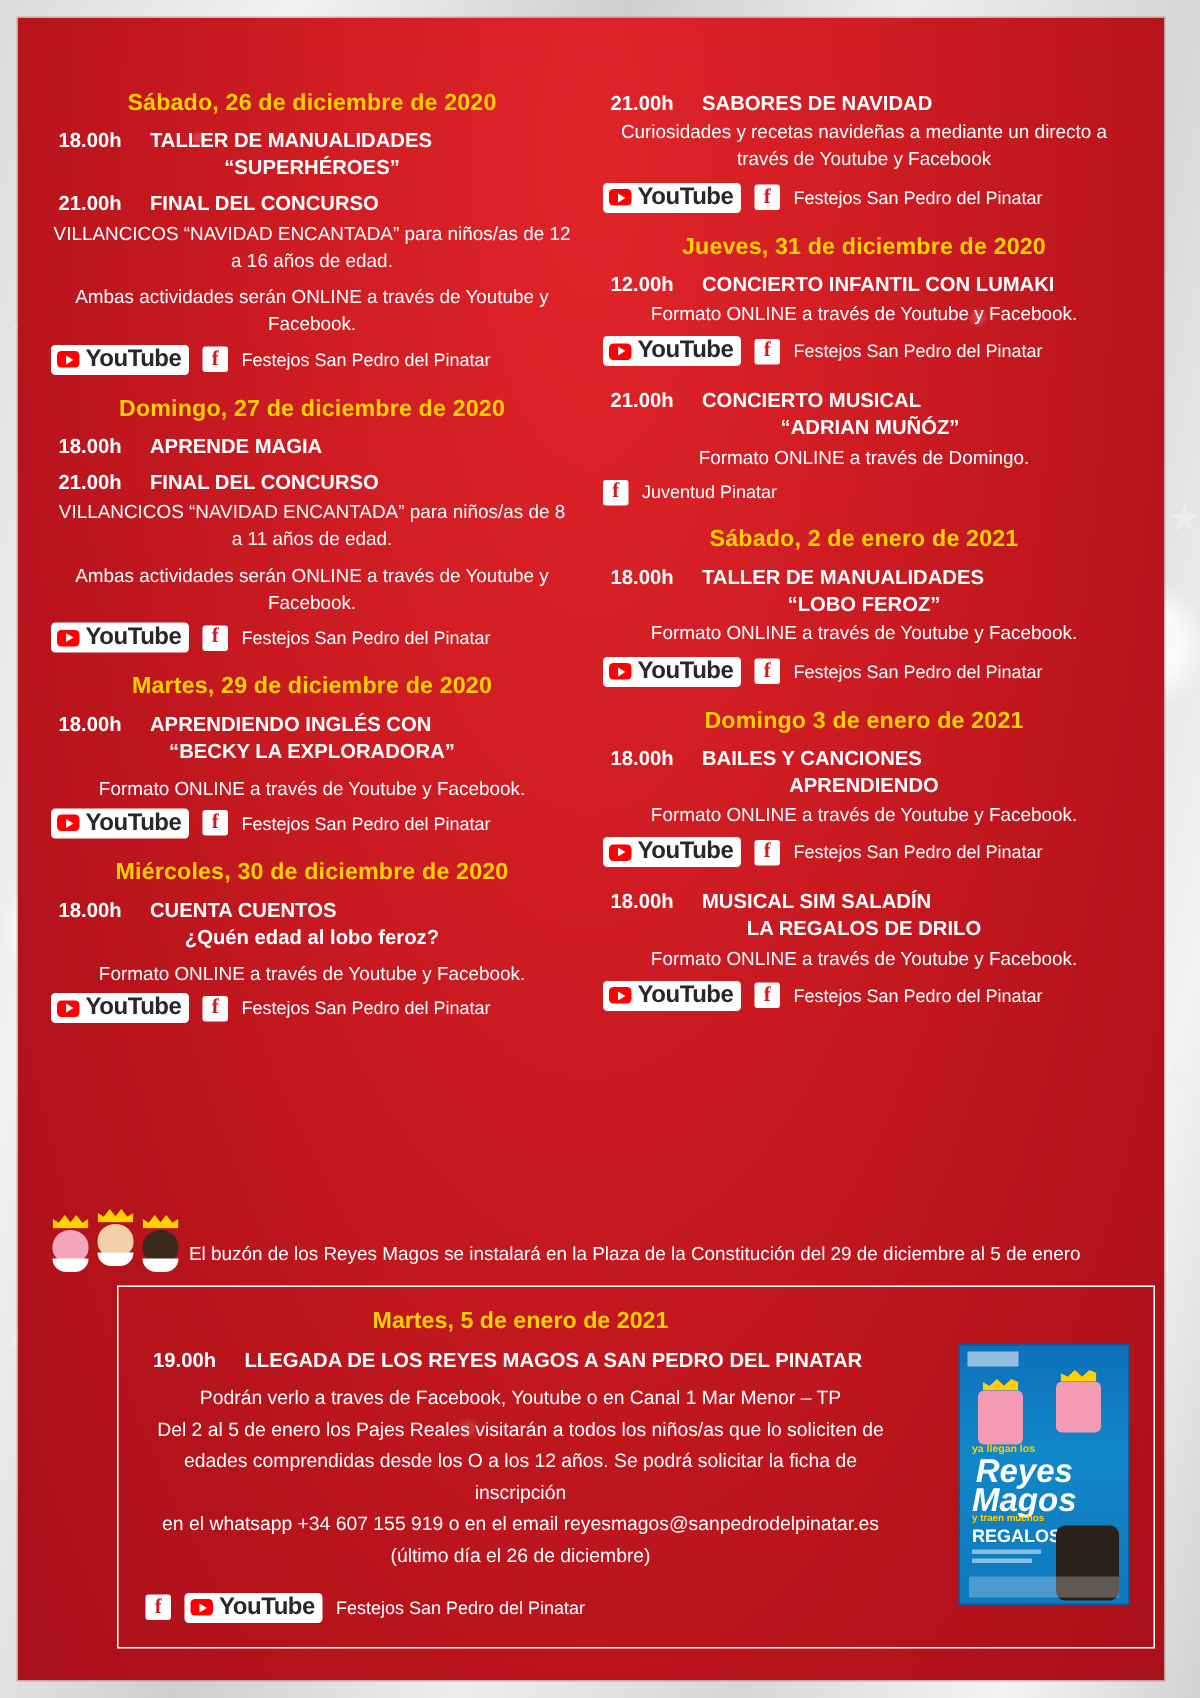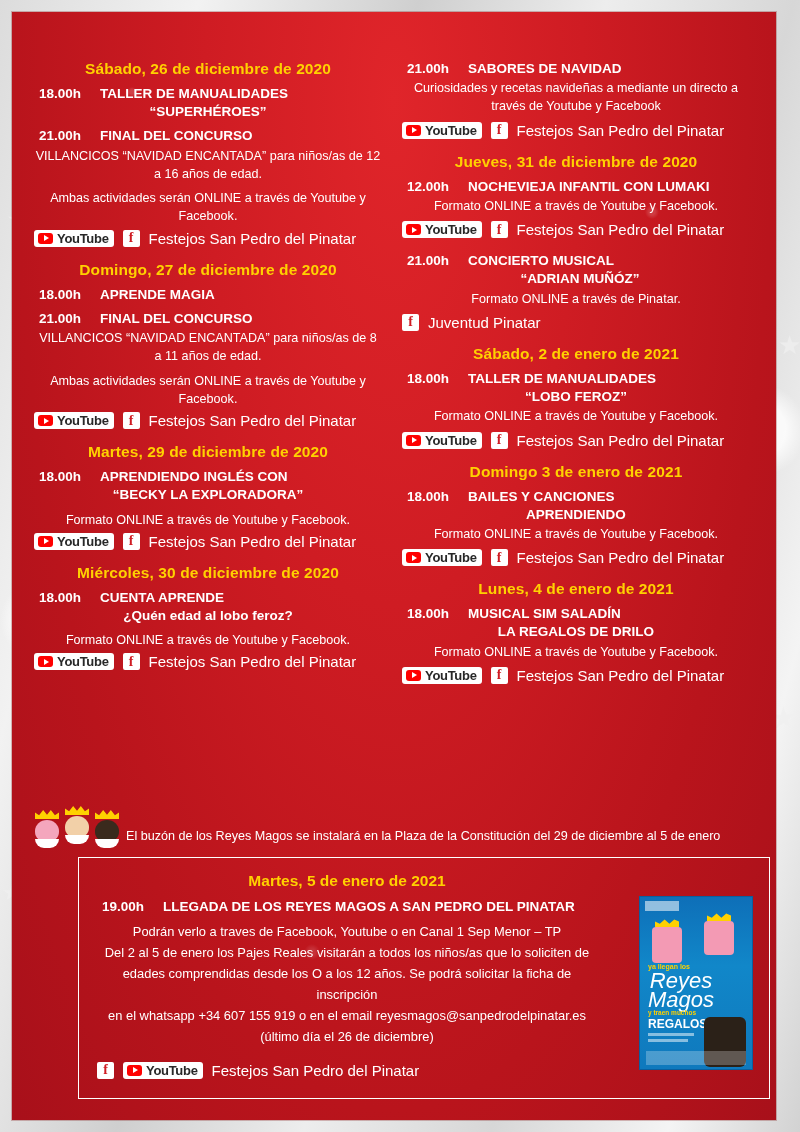--- a/index.html
+++ b/index.html
@@ -63,27 +63,27 @@
     background:#fff;border-radius:3px;padding:1px 5px 1px 4px;
   }
   .yt .play{
     width:15px;height:11px;background:#ff0000;border-radius:3px;
     display:inline-flex;align-items:center;justify-content:center;
   }
   .yt .play:after{
     content:"";width:0;height:0;border-left:5px solid #fff;
     border-top:3px solid transparent;border-bottom:3px solid transparent;margin-left:1px;
   }
-  .yt .ytlabel{font-size:13px;font-weight:bold;color:#282828;letter-spacing:-.3px;}
+  .yt .ytlabel{font-size:16px;font-weight:bold;color:#282828;letter-spacing:-.3px;}
   .fb{
     width:17px;height:17px;background:#fff;border-radius:2px;color:#cf1c23;
     font-weight:bold;font-size:14px;font-family:"Liberation Serif",serif;
     display:inline-flex;align-items:center;justify-content:center;line-height:1;
   }
-  .socialtext{color:#fff;font-size:15px;}
+  .socialtext{color:#fff;font-size:12px;}
   
   .buzon{
     position:absolute;left:22px;top:784px;width:716px;
     display:flex;align-items:flex-end;
   }
   .kings{width:92px;height:52px;position:relative;}
   .king{position:absolute;bottom:0;width:26px;}
   .crown{
     height:10px;background:#ffd100;margin:0 auto 1px;width:24px;
     clip-path:polygon(0 100%,0 35%,17% 62%,34% 10%,50% 58%,66% 10%,83% 62%,100% 35%,100% 100%);
@@ -108,21 +108,21 @@
     background:linear-gradient(180deg,#0e6fb8 0%,#1187c9 40%,#0f79bd 100%);
     border:1px solid #0b5f9e;overflow:hidden;font-family:"Liberation Sans",sans-serif;
   }
   .poster .pcrest{position:absolute;left:5px;top:4px;width:34px;height:10px;background:rgba(255,255,255,.55);}
   .poster .pk{position:absolute;border-radius:4px;}
   .p-pink{left:12px;top:30px;width:30px;height:36px;background:#f39ab4;border-radius:6px;}
   .p-pink2{left:64px;top:24px;width:30px;height:34px;background:#f39ab4;border-radius:6px;}
   .p-crown{position:absolute;background:#ffd100;height:8px;width:24px;
     clip-path:polygon(0 100%,0 30%,20% 60%,40% 5%,60% 60%,80% 5%,100% 30%,100% 100%);}
   .poster .ptxt1{position:absolute;left:8px;top:66px;color:#ffd100;font-size:7px;font-weight:bold;}
-  .poster .ptxt2{position:absolute;left:8px;top:74px;color:#fff;font-size:22px;font-weight:normal;font-style:italic;line-height:.88;}
+  .poster .ptxt2{position:absolute;left:8px;top:74px;color:#fff;font-size:22px;font-weight:bold;font-style:italic;line-height:.88;}
   .poster .ptxt3{position:absolute;left:8px;top:112px;color:#ffd100;font-size:6.5px;font-weight:bold;}
   .poster .ptxt4{position:absolute;left:8px;top:120px;color:#fff;font-size:12px;font-weight:bold;}
   .poster .pdark{position:absolute;left:64px;top:120px;width:42px;height:50px;background:#2b2118;border-radius:6px;}
   .poster .pfoot{position:absolute;left:6px;bottom:4px;width:100px;height:14px;background:rgba(255,255,255,.25);}
   .poster .pline{position:absolute;left:8px;top:136px;width:46px;height:3px;background:rgba(255,255,255,.5);}
   .poster .pline2{position:absolute;left:8px;top:142px;width:40px;height:3px;background:rgba(255,255,255,.5);}
 </style>
 </head>
 <body>
 
@@ -210,21 +210,21 @@
           <span class="fb">f</span>
           <span class="socialtext">Festejos San Pedro del Pinatar</span>
         </div>
       </div>
 
       <div class="blk">
         <div class="dayhead">Miércoles, 30 de diciembre de 2020</div>
         <div class="ev">
           <div class="evline">
             <span class="hour">18.00h</span>
-            <span>CUENTA APRENDE</span>
+            <span>CUENTA CUENTOS</span>
           </div>
           <div class="title2">¿Quén edad al lobo feroz?</div>
         </div>
         <div class="desc">Formato ONLINE a través de Youtube y Facebook.</div>
         <div class="social">
           <span class="yt">
               <span class="play"></span>
               <span class="ytlabel">YouTube</span>
             </span>
           <span class="fb">f</span>
@@ -252,42 +252,42 @@
           <span class="fb">f</span>
           <span class="socialtext">Festejos San Pedro del Pinatar</span>
         </div>
       </div>
 
       <div class="blk">
         <div class="dayhead">Jueves, 31 de diciembre de 2020</div>
         <div class="ev">
           <div class="evline">
             <span class="hour">12.00h</span>
-            <span>NOCHEVIEJA INFANTIL CON LUMAKI</span>
+            <span>CONCIERTO INFANTIL CON LUMAKI</span>
           </div>
           <div class="desc">Formato ONLINE a través de  Youtube y Facebook.</div>
         </div>
         <div class="social">
           <span class="yt">
               <span class="play"></span>
               <span class="ytlabel">YouTube</span>
             </span>
           <span class="fb">f</span>
           <span class="socialtext">Festejos San Pedro del Pinatar</span>
         </div>
       </div>
 
       <div class="blk">
         <div class="ev">
           <div class="evline">
             <span class="hour">21.00h</span>
             <span>CONCIERTO MUSICAL</span>
           </div>
           <div class="title2" style="padding-left:8px;">“ADRIAN MUÑÓZ”</div>
-          <div class="desc">Formato ONLINE a través de Pinatar.</div>
+          <div class="desc">Formato ONLINE a través de Domingo.</div>
         </div>
         <div class="social">
           <span class="fb">f</span>
           <span class="socialtext">Juventud Pinatar</span>
         </div>
       </div>
 
       <div class="blk">
         <div class="dayhead">Sábado, 2 de enero de 2021</div>
         <div class="ev">
@@ -322,21 +322,20 @@
           <span class="yt">
               <span class="play"></span>
               <span class="ytlabel">YouTube</span>
             </span>
           <span class="fb">f</span>
           <span class="socialtext">Festejos San Pedro del Pinatar</span>
         </div>
       </div>
 
       <div class="blk">
-        <div class="dayhead">Lunes, 4 de enero de 2021</div>
         <div class="ev">
           <div class="evline">
             <span class="hour">18.00h</span>
             <span>MUSICAL SIM SALADÍN</span>
           </div>
           <div class="title2">LA REGALOS DE DRILO</div>
           <div class="desc">Formato ONLINE a través de  Youtube y Facebook.</div>
         </div>
         <div class="social">
           <span class="yt">
@@ -373,21 +372,21 @@
   </div>
 
   <div class="box">
     <div class="box-inner">
       <div class="boxmain">
         <div class="boxhead">Martes, 5 de enero de 2021</div>
         <div class="evline" style="margin-bottom:6px;">
           <span class="hour">19.00h</span>
           <span>LLEGADA DE LOS REYES MAGOS A SAN PEDRO DEL PINATAR</span>
         </div>
-        <div class="boxtext">Podrán verlo a  traves de Facebook, Youtube o en Canal 1 Sep Menor – TP</div>
+        <div class="boxtext">Podrán verlo a  traves de Facebook, Youtube o en Canal 1 Mar Menor – TP</div>
         <div class="boxtext">Del 2 al 5 de enero los Pajes Reales visitarán a todos los niños/as que lo soliciten de</div>
         <div class="boxtext">edades comprendidas desde los O a los 12 años. Se podrá solicitar la ficha de inscripción</div>
         <div class="boxtext">en el whatsapp +34 607 155 919 o en el email reyesmagos@sanpedrodelpinatar.es</div>
         <div class="boxtext">(último día el 26 de diciembre)</div>
         <div class="box-social">
           <span class="fb">f</span>
           <span class="yt">
               <span class="play"></span>
               <span class="ytlabel">YouTube</span>
             </span>

